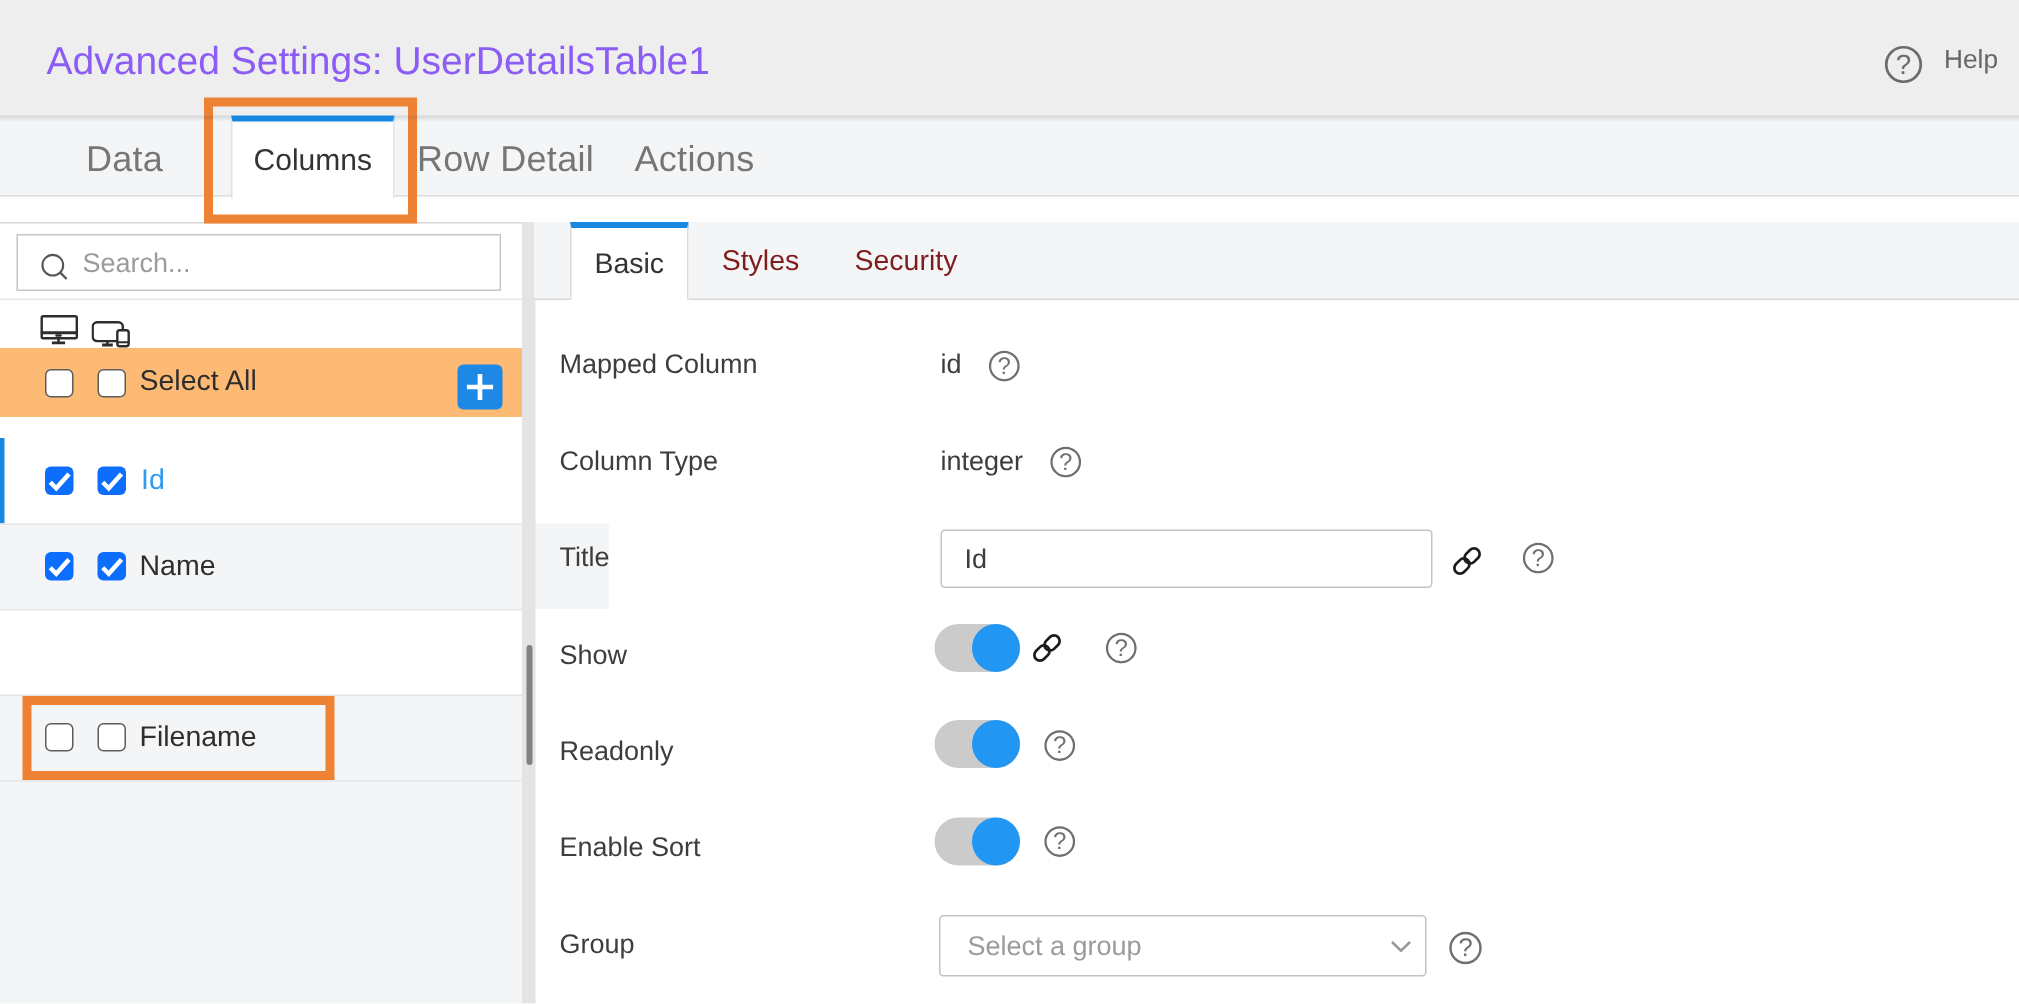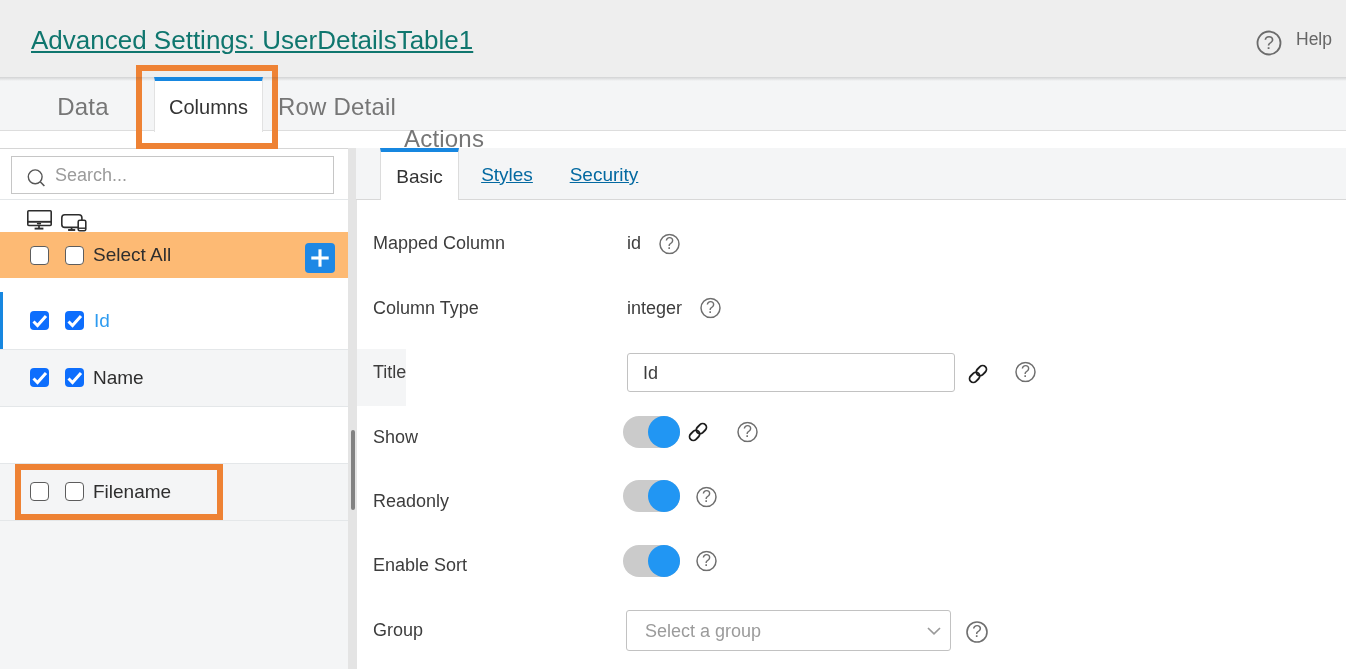--- a/index.html
+++ b/index.html
@@ -3,21 +3,21 @@
 <meta charset="utf-8">
 <style>
 * { margin:0; padding:0; box-sizing:border-box; }
 html,body { width:1346px; height:669px; overflow:hidden; background:#fff;
   font-family:"Liberation Sans", sans-serif; }
 .abs { position:absolute; }
 #stage { position:relative; width:1346px; height:669px; }
 
 
 #header { left:0; top:0; width:1346px; height:77px; background:#eeeeee; }
-#title { left:31px; top:0; height:77px; line-height:80px; font-size:26px; color:#0f766e;text-decoration:underline; }
+#title { left:31px; top:0; height:77px; line-height:80px; font-size:26px; color:#8b5cf6; }
 #helpIcon { left:1256px; top:30px; }
 #helpTxt { left:1296px; top:29px; font-size:17.5px; color:#666; }
 
 
 #tabbar { left:0; top:77px; width:1346px; height:54px; background:#f4f5f6;
   border-bottom:1px solid #dddddd; }
 .mtab { position:absolute; top:0; height:64px; line-height:60px; font-size:24px; letter-spacing:0.2px;
   color:#767676; text-align:center; }
 #tab-cols { position:absolute; z-index:3; left:154px; top:77px; width:109px; height:55px; background:#fff;
   border-left:1px solid #e2e2e2; border-right:1px solid #e2e2e2;
@@ -57,21 +57,21 @@
   border-radius:2.5px; }
 
 
 #strip { left:356px; top:148px; width:990px; height:52px; background:#f4f5f6;
   border-bottom:1px solid #d8d8d8; }
 #tab-basic { left:24px; top:0px; width:79px; height:52px; background:#fff;
   border-left:1px solid #dcdcdc; border-right:1px solid #dcdcdc;
   border-top:4px solid #1787e0; line-height:49px; font-size:19px; color:#333;
   text-align:center; position:absolute; }
 .stab { position:absolute; top:0; height:52px; line-height:54px; font-size:19px;
-  color:#0369a1; text-align:center;text-decoration:underline; }
+  color:#7f1d1d; text-align:center; }
 
 .flabel { position:absolute; left:373px; transform:translateY(-50%); font-size:18px;
   color:#3d3d3d; }
 .fval { position:absolute; left:627px; transform:translateY(-50%); font-size:18px;
   color:#3d3d3d; }
 .helpic { position:absolute; transform:translate(0,-50%); }
 
 #titleInput { position:absolute; left:627px; top:353px; width:328px; height:39px;
   border:1px solid #c2c2c2; border-radius:3px; background:#fff; }
 #titleInput span { position:absolute; left:15px; top:50%; transform:translateY(-50%);
@@ -99,21 +99,21 @@
     <circle cx="13" cy="13" r="11.5" fill="none" stroke="#6b6b6b" stroke-width="1.8"></circle>
     <text x="13" y="19" font-size="18.5" fill="#6b6b6b" text-anchor="middle" font-family="Liberation Sans">?</text>
   </svg>
   <div class="abs" id="helpTxt">Help</div>
 
   <div class="abs" style="left:0; top:77px; width:1346px; height:4px; z-index:2;
     background:linear-gradient(rgba(90,90,90,0.22), rgba(120,120,120,0)); "></div>
   <div class="abs" id="tabbar">
     <div class="mtab" style="left:31px; width:104px;">Data Table</div>
     <div class="mtab" style="left:278px; width:100px; white-space:nowrap;">Row Detail</div>
-    <div class="mtab" style="left:404px; width:79px;margin-top:32px;">Actions</div>
+    <div class="mtab" style="left:423px; width:79px;">Actions</div>
   </div>
   <div class="abs" id="tab-cols">Columns</div>
 
   <div class="abs" id="sidebar">
     <div id="searchbox" class="abs">
       <svg class="abs" style="left:15px; top:10px;" width="22" height="22" viewBox="0 0 22 22">
         <circle cx="8.2" cy="9.8" r="6.9" fill="none" stroke="#565656" stroke-width="1.4"></circle>
         <line x1="13.2" y1="14.8" x2="17.4" y2="19" stroke="#565656" stroke-width="1.6"></line>
       </svg>
       <span id="searchTxt" class="abs">Search...</span>

